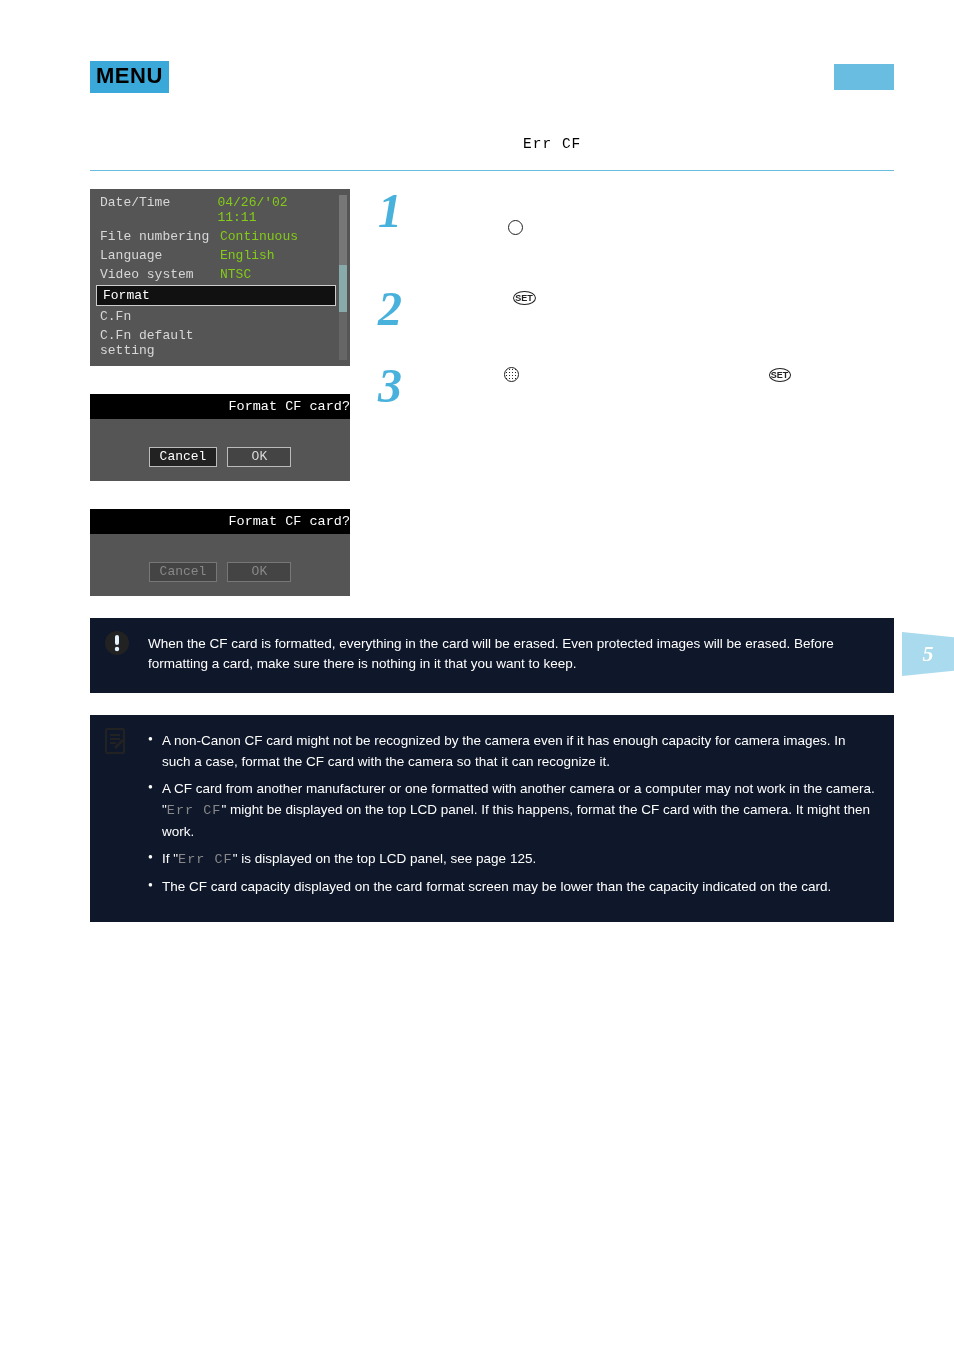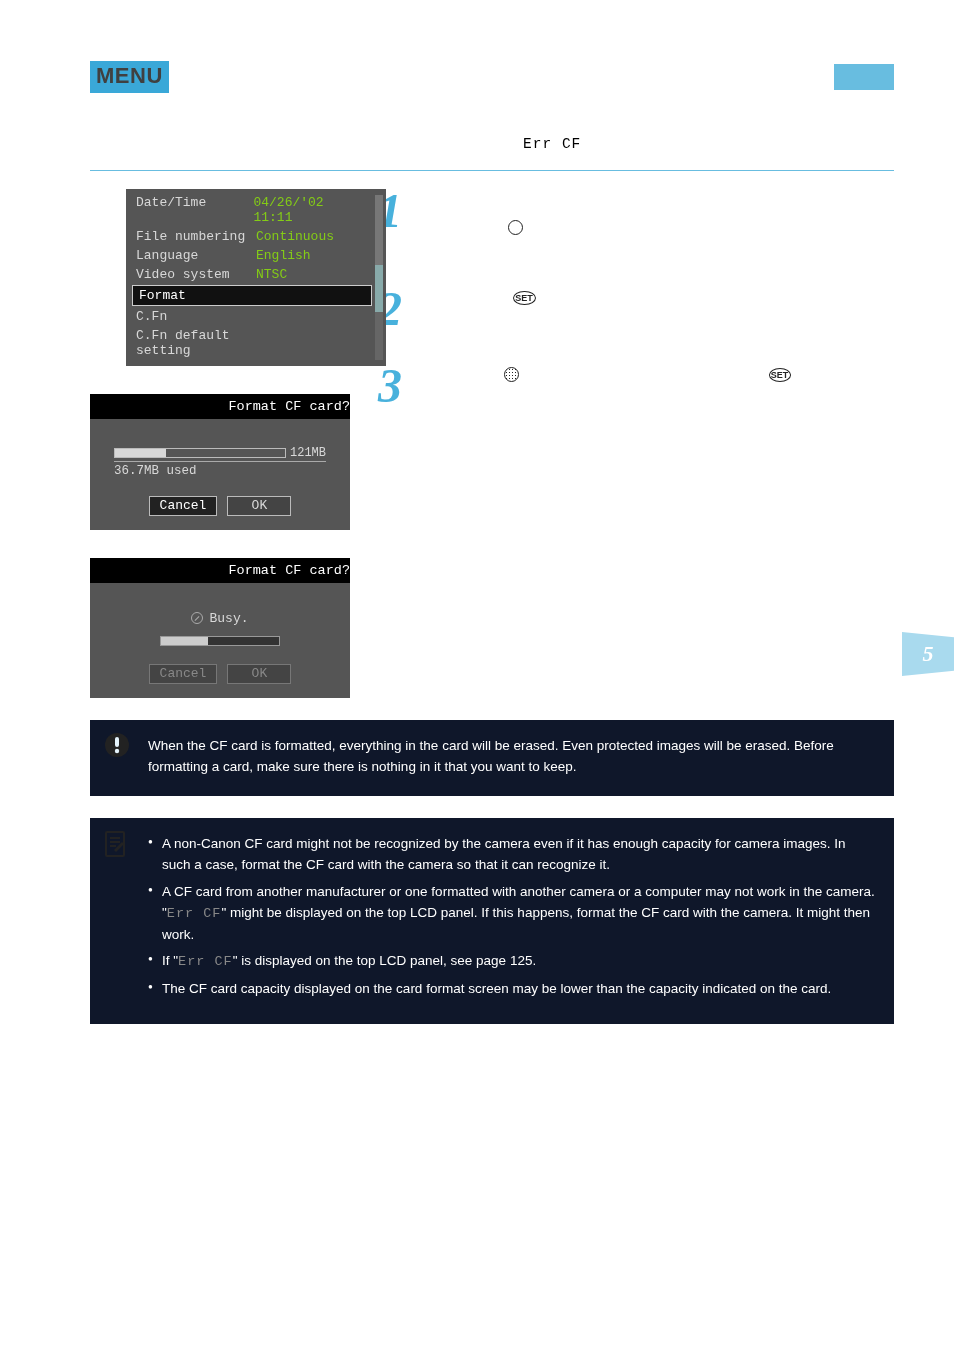--- a/index.html
+++ b/index.html
@@ -16,21 +16,21 @@
     padding: 60px 60px 40px 90px;
     position: relative;
   }
   .topbar {
     display: flex;
     align-items: center;
     justify-content: space-between;
   }
   .menu-badge {
     background: #3aa8d8;
-    color: #404040;
+    color: #000000;
     font-weight: bold;
     font-family: Arial, sans-serif;
     font-size: 22px;
     padding: 2px 6px 4px 6px;
     display: inline-block;
     letter-spacing: 0.5px;
   }
   .title {
     font-family: "Trebuchet MS", Arial, sans-serif;
     font-weight: bold;
@@ -74,21 +74,21 @@
     gap: 28px;
   }
   .screen {
     background: #555;
     width: 260px;
     font-family: "Courier New", monospace;
     font-size: 13px;
     color: #d8d8d8;
   }
   
-  .screen1 { padding: 4px 8px 6px 0; position: relative; margin-left: 36px; }
+  .screen1 { padding: 4px 8px 6px 0; position: relative; }
   .screen1 .row { display: flex; padding: 2px 10px; }
   .screen1 .lbl { width: 120px; color:#d8d8d8;}
   .screen1 .val { color:#84cc16;}
   .screen1 .selected {
     margin: 1px 6px;
     padding: 2px 6px;
     border: 1px solid #ccc;
     background: #111;
     color: #fff;
   }
@@ -294,46 +294,28 @@
           </div>
       <div class="scrollbar">
             <div class="seg1"></div>
             <div class="seg2"></div>
             <div class="seg3"></div>
           </div>
     </div>
 
     <div class="screen screen2">
       <div class="dlg-title">Format CF card?</div>
-      <div class="progress-wrap">
-        <div class="progress-line">
-          <div class="bar-outline">
-                <div class="bar-fill"></div>
-              </div>
-          <span class="mb-label">121MB</span>
-        </div>
-        <div class="used-label">36.7MB used</div>
-      </div>
       <div class="btn-row">
         <div class="cam-btn primary">Cancel</div>
         <div class="cam-btn">OK</div>
       </div>
     </div>
 
     <div class="screen screen3">
       <div class="dlg-title">Format CF card?</div>
-      <div class="busy-area">
-        <span class="busy-label">
-          <span class="mini-no-icon"></span>
-          <span>Busy.</span>
-        </span>
-        <div class="busy-bar">
-              <div class="fill"></div>
-            </div>
-      </div>
       <div class="btn-row">
         <div class="cam-btn disabled">Cancel</div>
         <div class="cam-btn disabled">OK</div>
       </div>
     </div>
   </div>
 
   <div class="right">
     <div class="step">
       <div class="step-number">1</div>

